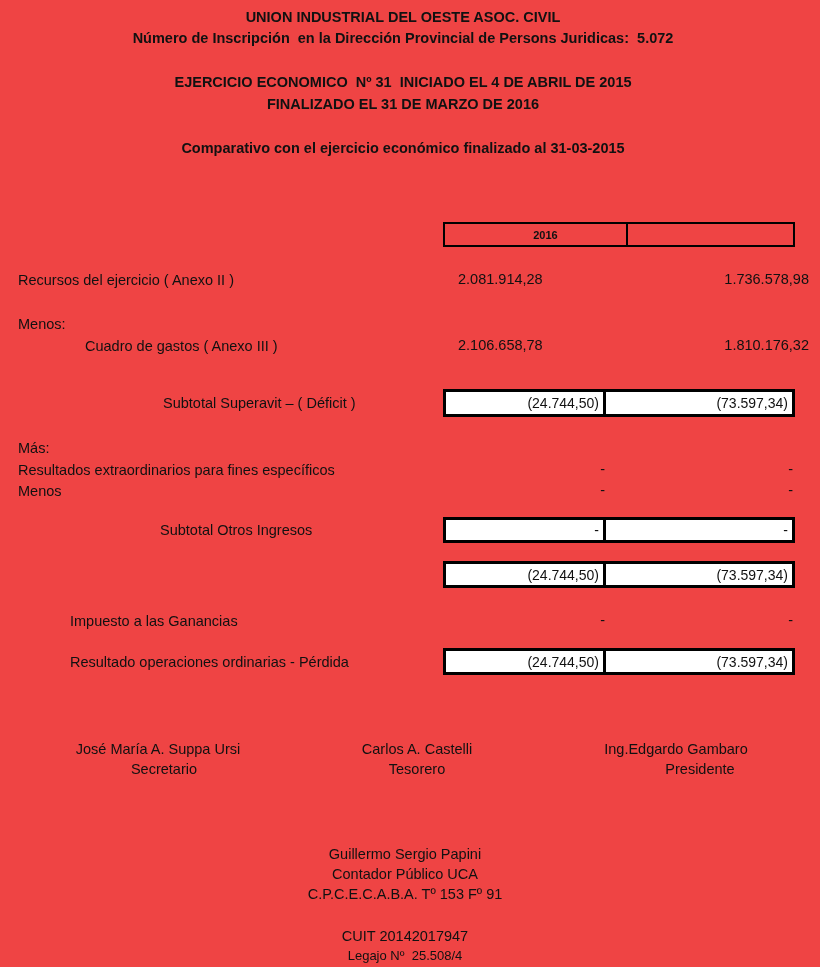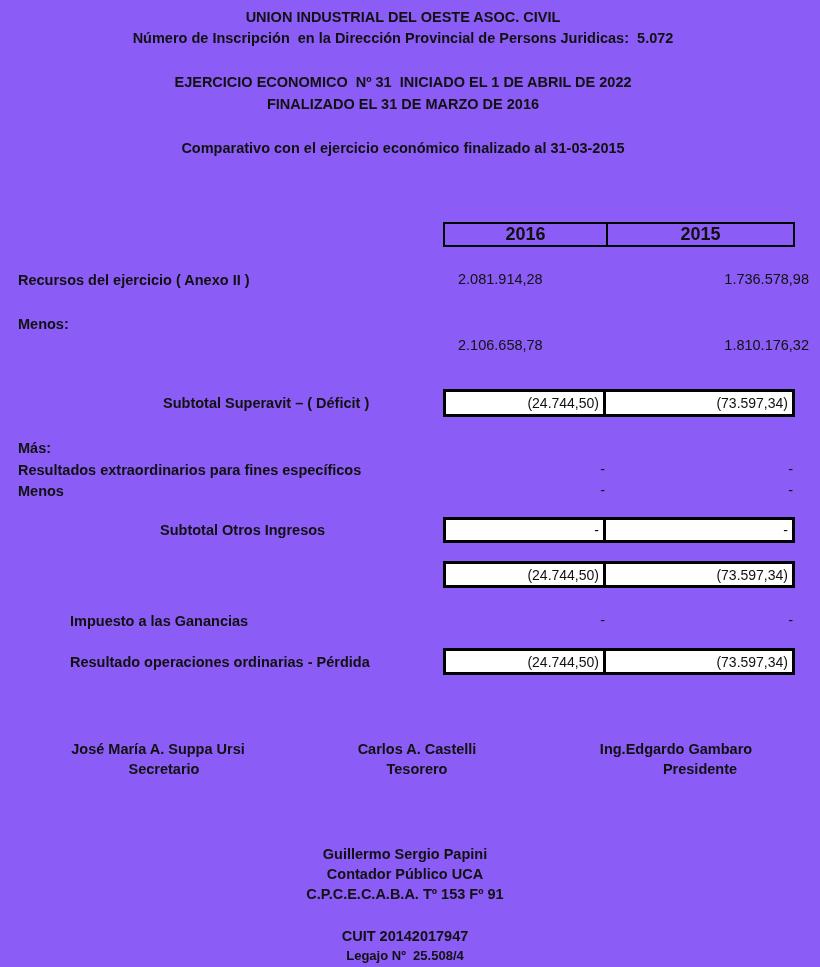--- a/index.html
+++ b/index.html
@@ -1,36 +1,36 @@
 <!DOCTYPE html>
 <html><head>
 <meta charset="utf-8">
 <style>
   html,body { margin:0; padding:0; background:#fff; }
   .page {
     position:relative;
     width:820px; height:967px;
-    background:#8b5cf6;
+    background:#ef4444;
     color:#111;
     font-family:"Liberation Sans", sans-serif;
     font-size:14.5px;
     overflow:hidden;
   }
-  .abs { position:absolute; white-space:pre; line-height:18px;font-weight:bold; }
+  .abs { position:absolute; white-space:pre; line-height:18px; }
   .cen { transform:translateX(-50%); }
   .hline { left:403px; transform:translateX(-50%); font-weight:bold; }
 
   
   .yearbox {
     position:absolute; left:443px; top:222px; width:352px; height:25px;
     border:2px solid #000; box-sizing:border-box; display:flex;
   }
   .yearbox .ycell {
     display:flex; align-items:center; justify-content:center;
-    font-weight:bold; font-size:18px;
+    font-weight:bold; font-size:11px;padding-left:20px;
   }
   .yearbox .y1 { width:161px; border-right:2px solid #000; }
   .yearbox .y2 { flex:1; }
 
   
   .v16 { position:absolute; left:458px; width:160px; text-align:left; white-space:pre; }
   .v15 { position:absolute; left:649px; width:160px; text-align:right; white-space:pre; }
   
   .d16 { position:absolute; left:445px; width:160px; text-align:right; white-space:pre; }
   .d15 { position:absolute; left:633px; width:160px; text-align:right; white-space:pre; }
@@ -50,35 +50,35 @@
 
   .small { font-size:13px; }
 </style>
 </head>
 <body>
 
 <div class="page">
 
   <div class="abs hline" style="top:8px">UNION INDUSTRIAL DEL OESTE ASOC. CIVIL</div>
   <div class="abs hline" style="top:29px">Número de Inscripción  en la Dirección Provincial de Persons Juridicas:  5.072</div>
-  <div class="abs hline" style="top:73px">EJERCICIO ECONOMICO  Nº 31  INICIADO EL 1 DE ABRIL DE 2022</div>
+  <div class="abs hline" style="top:73px">EJERCICIO ECONOMICO  Nº 31  INICIADO EL 4 DE ABRIL DE 2015</div>
   <div class="abs hline" style="top:95px">FINALIZADO EL 31 DE MARZO DE 2016</div>
   <div class="abs hline" style="top:139px">Comparativo con el ejercicio económico finalizado al 31-03-2015</div>
 
   <div class="yearbox">
     <div class="ycell y1">2016</div>
-    <div class="ycell y2">2015</div>
   </div>
 
   <div class="abs" style="left:18px;top:271px">Recursos del ejercicio ( Anexo II )</div>
   <div class="v16" style="top:271px">2.081.914,28</div>
   <div class="v15" style="top:271px">1.736.578,98</div>
 
   <div class="abs" style="left:18px;top:315px">Menos:</div>
 
+  <div class="abs" style="left:85px;top:337px">Cuadro de gastos ( Anexo III )</div>
   <div class="v16" style="top:337px">2.106.658,78</div>
   <div class="v15" style="top:337px">1.810.176,32</div>
 
   <div class="abs" style="left:163px;top:394px">Subtotal Superavit – ( Déficit )</div>
   <div class="vbox" style="top:389px;height:28px">
     <div class="cell c1">(24.744,50)</div>
     <div class="cell c2">(73.597,34)</div>
   </div>
 
   <div class="abs" style="left:18px;top:439px">Más:</div>

